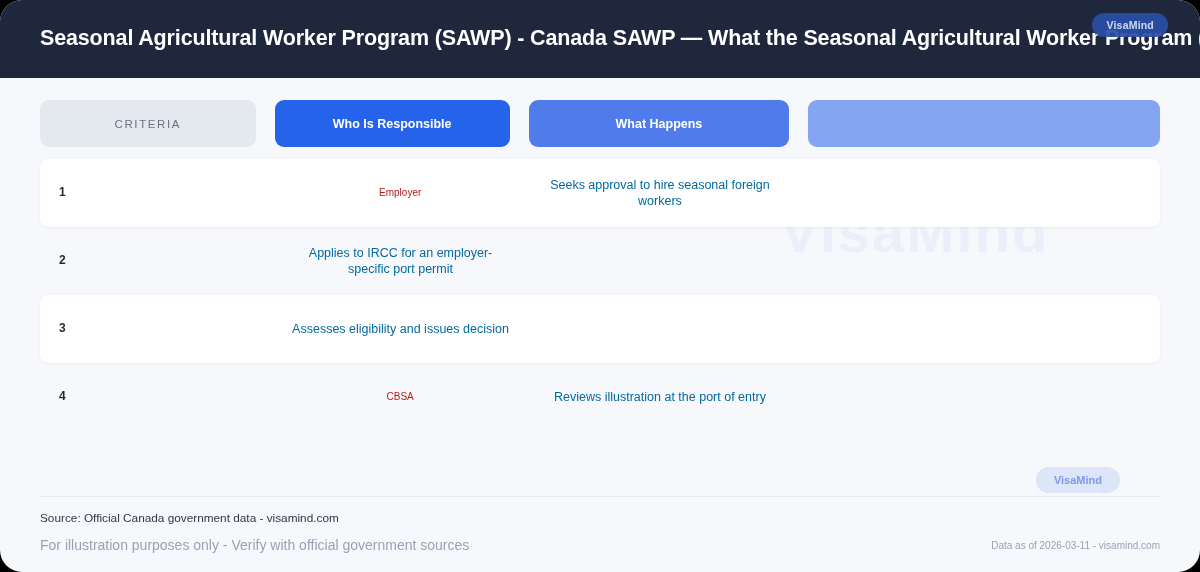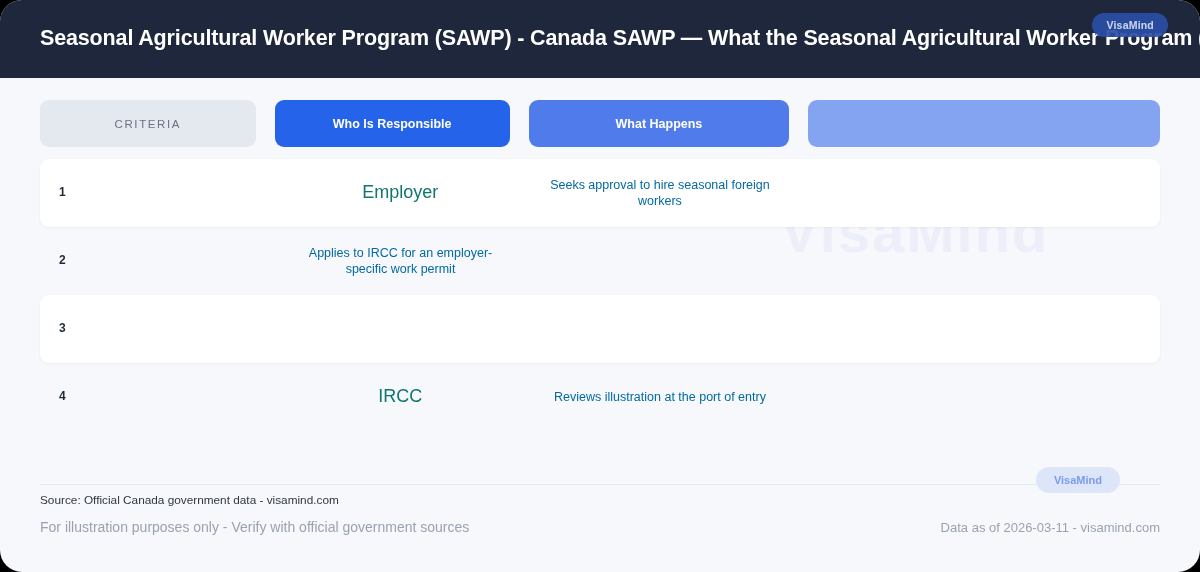--- a/index.html
+++ b/index.html
@@ -130,22 +130,22 @@
     width: 221px;
     justify-content: flex-start;
     padding-left: 19px;
     font-size: 12px;
     font-weight: bold;
     color: #1f2937;
   }
   .cell.c1 {
     width: 241px;
     margin-left: 19px;
-    font-size: 18px;
-    color: #0f766e;
+    font-size: 10px;
+    color: #b91c1c;
   }
   .cell.c2 {
     width: 241px;
     margin-left: 19px;
     font-size: 12.5px;
     color: #0369a1;
   }
   .cell.c3 {
     width: 361px;
     margin-left: 19px;
@@ -168,41 +168,41 @@
     font-size: 11px;
     font-weight: bold;
     padding: 7px 18px;
     border-radius: 14px;
   }
 
   #footer {
     position: absolute;
     left: 40px;
     right: 40px;
-    bottom: 16px;
-    padding-top: 8px;
+    bottom: 4px;
+    padding-top: 14px;
     border-top: 1px solid #e6e9f0;
     height: 72px;
   }
   #footer-source {
     font-size: 11.8px;
     color: #2f3744;
     margin-bottom: 12px;
   }
   #footer-row {
     display: flex;
     justify-content: space-between;
     align-items: center;
   }
   #footer-disclaimer {
     font-size: 14px;
     color: #9aa2b1;
   }
   #footer-asof {
-    font-size: 13px;
+    font-size: 10px;
     color: #9aa2b1;
   }
 </style>
 </head>
 <body>
 
 <div id="page">
 
   <div id="header">
     <div id="header-title">Seasonal Agricultural Worker Program (SAWP) - Canada SAWP — What the Seasonal Agricultural Worker Program (SAWP) C</div>
@@ -224,32 +224,33 @@
 
       <div class="row odd">
         <div class="cell c0">1</div>
         <div class="cell c1">Employer</div>
         <div class="cell c2">Seeks approval to hire seasonal foreign workers</div>
         <div class="cell c3"></div>
       </div>
 
       <div class="row even">
         <div class="cell c0">2</div>
-        <div class="cell c2">Applies to IRCC for an employer-specific work permit</div>
+        <div class="cell c2">Applies to IRCC for an employer-specific port permit</div>
         <div class="cell c3"></div>
       </div>
 
       <div class="row odd">
         <div class="cell c0">3</div>
+        <div class="cell c2">Assesses eligibility and issues decision</div>
         <div class="cell c3"></div>
       </div>
 
       <div class="row even">
         <div class="cell c0">4</div>
-        <div class="cell c1">IRCC</div>
+        <div class="cell c1">CBSA</div>
         <div class="cell c2">Reviews illustration at the port of entry</div>
         <div class="cell c3"></div>
       </div>
 
     </div>
 
     <div id="footer-badge-wrap">
       <div id="footer-badge">VisaMind</div>
     </div>
 

